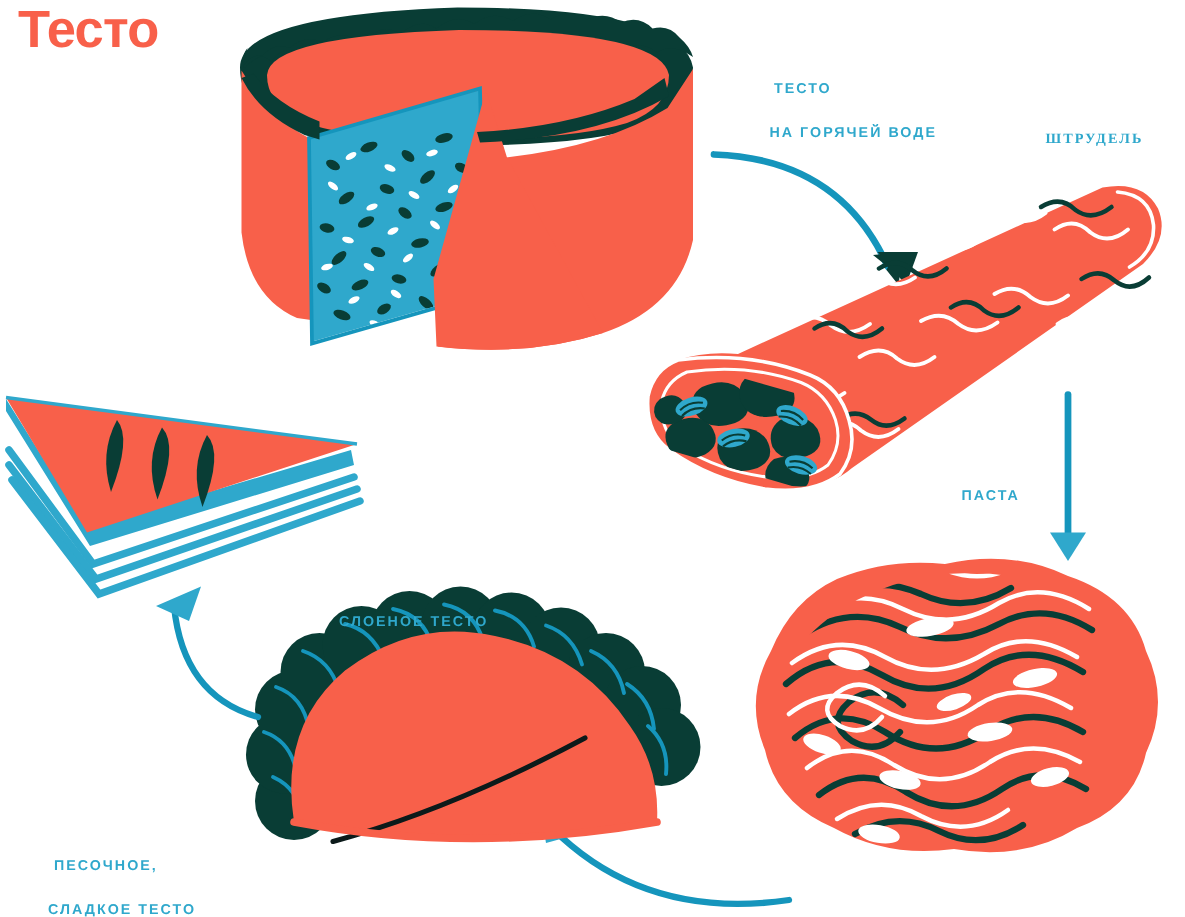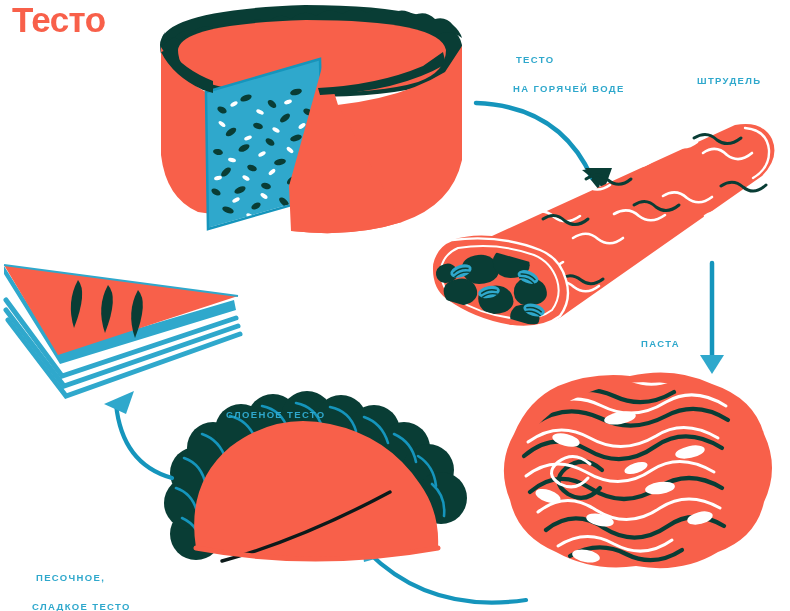--- a/index.html
+++ b/index.html
@@ -48,22 +48,22 @@
     font-size: 9.5px;
     letter-spacing: 1.35px;
     color: #2FA8CC;
     line-height: 14.5px;
     white-space: pre;
     text-transform: uppercase;
     user-select: none;
   }
   .cap-hotwater   { left: 500px; top: 38px; }
   .cap-hotwater .l2 { padding-left: 13px; display: block; }
-  .cap-strudel    { left: 697px; top: 74px; }
-  .cap-pasta      { left: 641px; top: 337px; }
+  .cap-strudel    { left: 697px; top: 86px; font-family: Liberation Serif, serif; }
+  .cap-pasta      { left: 641px; top: 324px; }
   .cap-puff       { left: 226px; top: 360px; margin-top: 48px; }
   .cap-short      { left: 20px;  top: 556px; }
   .cap-short .l2  { padding-left: 12px; display: block; }
 </style>
 </head>
 <body>
 
 <div id="poster">
 
   <svg viewBox="0 0 790 611" xmlns="http://www.w3.org/2000/svg">

